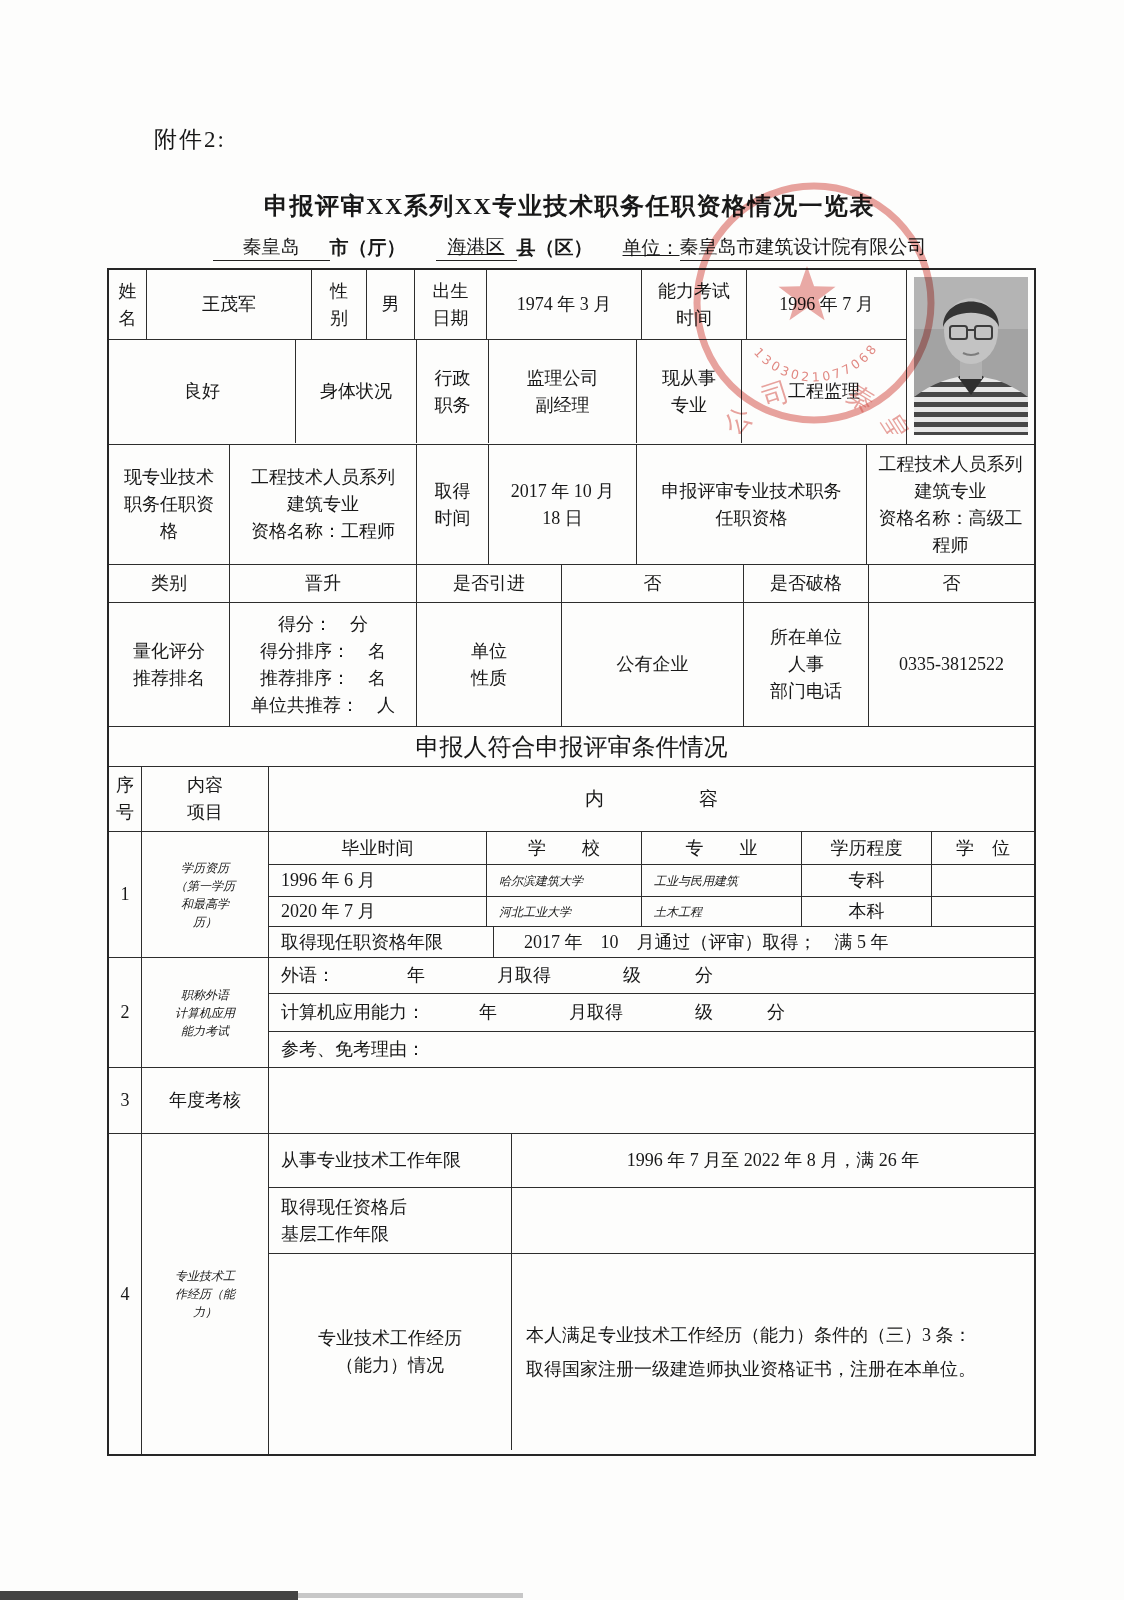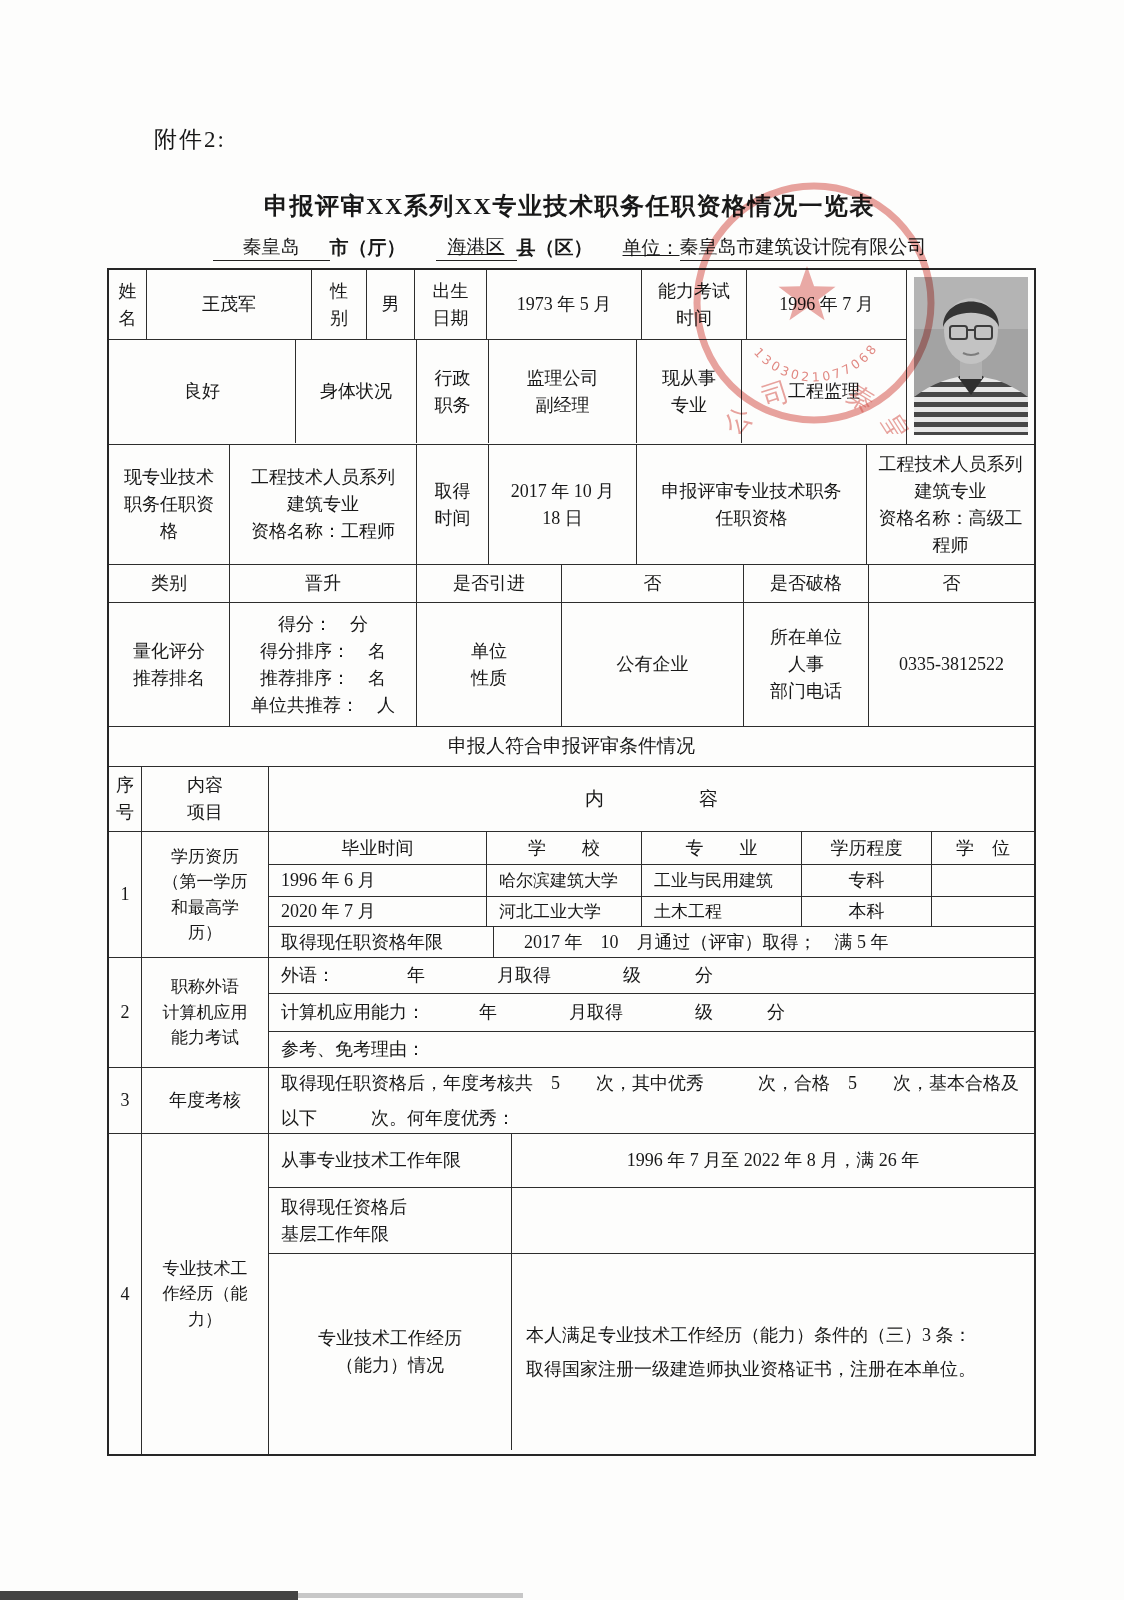--- a/index.html
+++ b/index.html
@@ -22,21 +22,21 @@
   .c{box-sizing:border-box;border-right:1.7px solid #2d2d2d;display:flex;align-items:center;
      justify-content:center;text-align:center;white-space:pre-line;font-size:18px;
      line-height:1.5;padding:2px 4px;overflow:hidden;}
   .xr{border-right:none !important;}
   .leftal{justify-content:flex-start;text-align:left;padding-left:12px;}
   .photo-cell{align-items:flex-start;justify-content:center;padding-top:7px;}
   .stamp{position:absolute;left:683px;top:172px;width:262px;height:262px;
          mix-blend-mode:multiply;pointer-events:none;}
   .strip1{position:absolute;left:0;bottom:0;width:298px;height:9px;background:#434343;}
   .strip2{position:absolute;left:298px;bottom:2px;width:225px;height:5px;background:#c7c7c7;}
-  .small17{font-size:17px;}
+  .small17{font-size:12px;font-style:italic;}
   .lh2{line-height:1.9;}
 </style>
 </head>
 <body>
 
 <div class="page">
 
   <div class="attachment">附件2:</div>
   <div class="title">申报评审XX系列XX专业技术职务任职资格情况一览表</div>
 
@@ -55,21 +55,21 @@
       <div class="col" style="width:798px;border-right:1.7px solid #2d2d2d;">
         <div class="t-row bb" style="height:70px">
           <div class="c" style="flex:0 0 38px">姓
 名</div>
           <div class="c" style="flex:0 0 165px">王茂军</div>
           <div class="c" style="flex:0 0 55px">性
 别</div>
           <div class="c" style="flex:0 0 48px">男</div>
           <div class="c" style="flex:0 0 72px">出生
 日期</div>
-          <div class="c" style="flex:0 0 155px">1973 年 5 月</div>
+          <div class="c" style="flex:0 0 155px">1974 年 3 月</div>
           <div class="c" style="flex:0 0 105px">能力考试
 时间</div>
           <div class="c xr" style="flex:1">1996 年 7 月</div>
         </div>
         <div class="t-row" style="height:103px">
           <div class="c" style="flex:0 0 187px">良好</div>
           <div class="c" style="flex:0 0 121px">身体状况</div>
           <div class="c" style="flex:0 0 72px">行政
 职务</div>
           <div class="c" style="flex:0 0 148px">监理公司
@@ -140,21 +140,21 @@
       <div class="c" style="flex:0 0 145px">单位
 性质</div>
       <div class="c" style="flex:0 0 182px">公有企业</div>
       <div class="c" style="flex:0 0 125px">所在单位
 人事
 部门电话</div>
       <div class="c xr" style="flex:1">0335-3812522</div>
     </div>
 
     <div class="t-row bb" style="height:40px">
-      <div class="c xr" style="flex:1;font-size:19px">申报人符合申报评审条件情况</div>
+      <div class="c xr" style="flex:1;font-size:24px">申报人符合申报评审条件情况</div>
     </div>
 
     <div class="t-row bb" style="height:65px">
       <div class="c" style="flex:0 0 33px">序
 号</div>
       <div class="c" style="flex:0 0 127px">内容
 项目</div>
       <div class="c xr" style="flex:1;font-size:19px">内　　　　　容</div>
     </div>
 
@@ -207,21 +207,20 @@
         </div>
         <div class="t-row" style="height:34px">
           <div class="c xr leftal" style="flex:1">参考、免考理由：</div>
         </div>
       </div>
     </div>
 
     <div class="t-row bb" style="height:66px">
       <div class="c" style="flex:0 0 33px">3</div>
       <div class="c" style="flex:0 0 127px">年度考核</div>
-      <div class="c xr leftal lh2" style="flex:1;padding-right:10px">取得现任职资格后，年度考核共　5　　次，其中优秀　　　次，合格　5　　次，基本合格及以下　　　次。何年度优秀：</div>
     </div>
 
     <div class="t-row" style="height:320px">
       <div class="c" style="flex:0 0 33px">4</div>
       <div class="c small17" style="flex:0 0 127px">专业技术工
 作经历（能
 力）</div>
       <div class="col xr" style="flex:1">
         <div class="t-row bb" style="height:54px">
           <div class="c leftal" style="flex:0 0 243px">从事专业技术工作年限</div>

